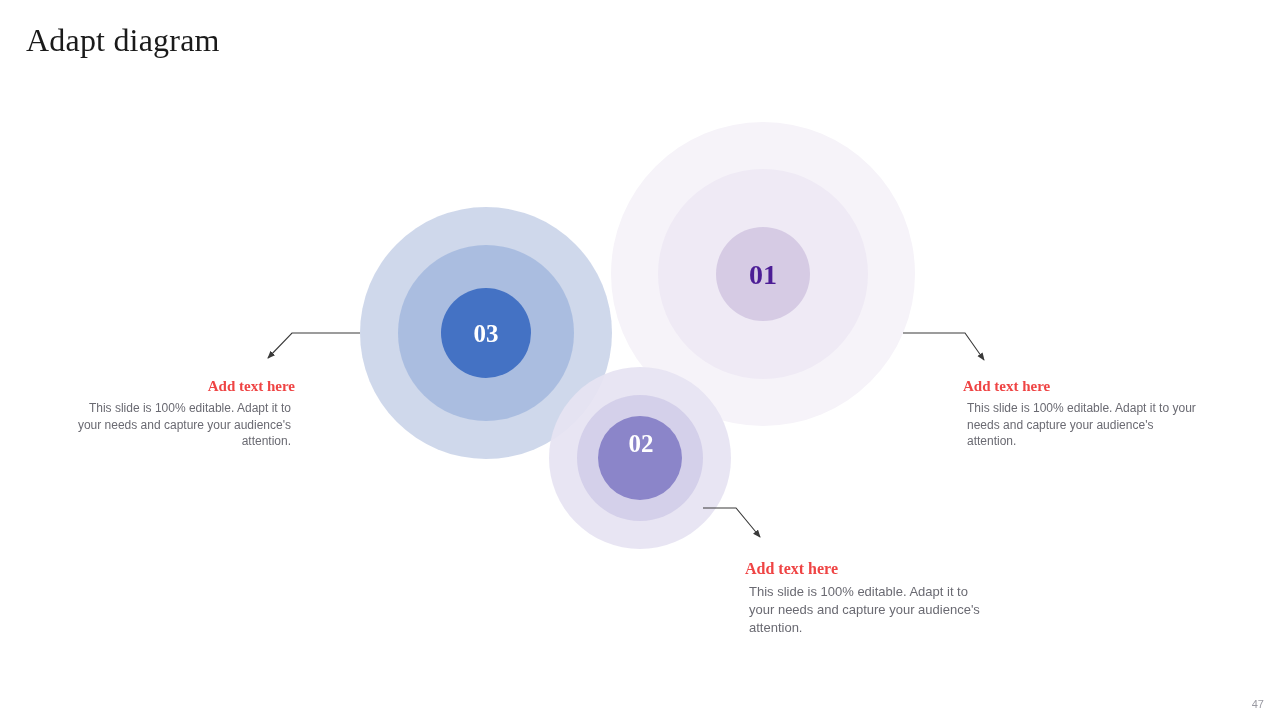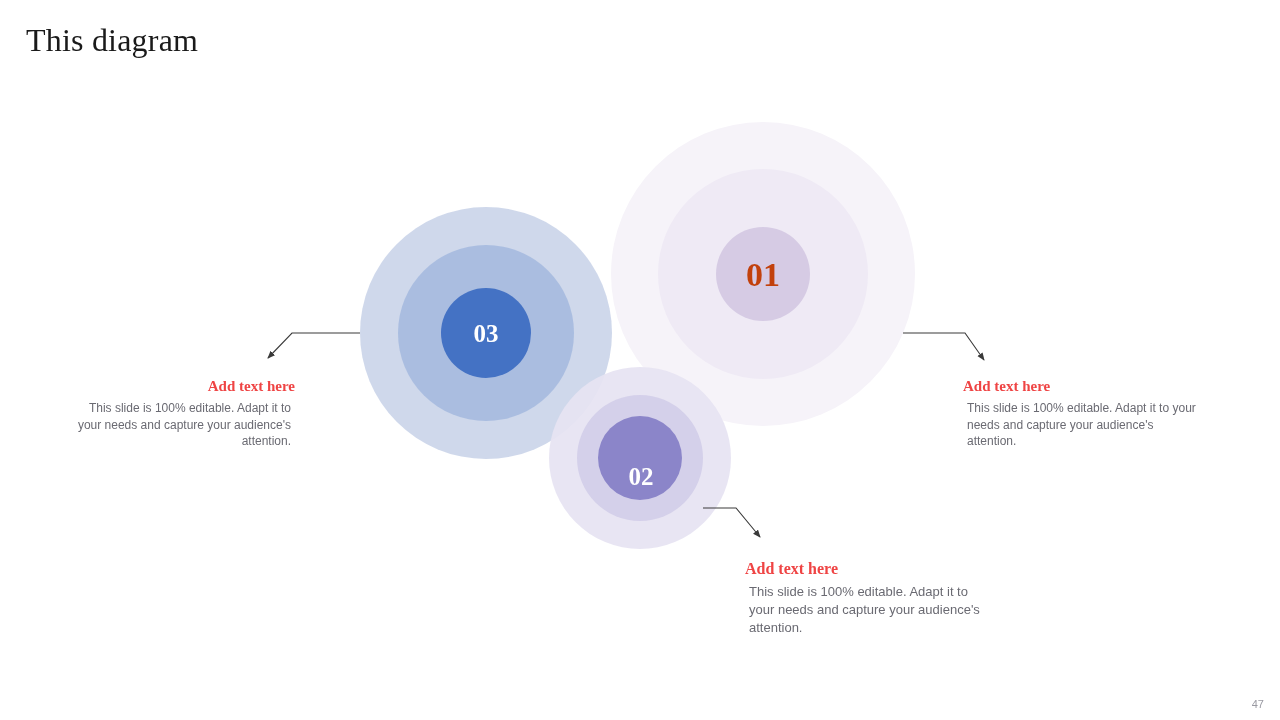--- a/index.html
+++ b/index.html
@@ -53,26 +53,26 @@
     font-weight: bold;
     text-align: center;
     line-height: 1;
     transform: translate(-50%, -50%);
     pointer-events: none;
     white-space: nowrap;
   }
   .num-01 {
     left: 763px;
     top: 275px;
-    font-size: 34px;
-    color: #c2410c;
+    font-size: 28px;
+    color: #4c1d95;
   }
   .num-02 {
     left: 641px;
-    top: 476px;
+    top: 443px;
     font-size: 25px;
     color: #ffffff;
   }
   .num-03 {
     left: 486px;
     top: 333px;
     font-size: 25px;
     color: #ffffff;
   }
 
@@ -123,21 +123,21 @@
     right: 16px;
     bottom: 10px;
     font-family: "Liberation Sans", sans-serif;
     font-size: 11px;
     color: #9a9aa2;
   }
 </style>
 </head>
 <body>
 
-<div class="slide-title">This diagram</div>
+<div class="slide-title">Adapt diagram</div>
 
 <div class="venn-stage">
 
   <svg class="venn-svg" viewBox="0 0 1280 720">
     <defs>
       <marker id="arrowhead" markerWidth="9" markerHeight="9" refX="7" refY="3.2" orient="auto" markerUnits="userSpaceOnUse">
         <path d="M0,0 L8,3.2 L0,6.4 z" fill="#3a3a3a"></path>
       </marker>
     </defs>
 

